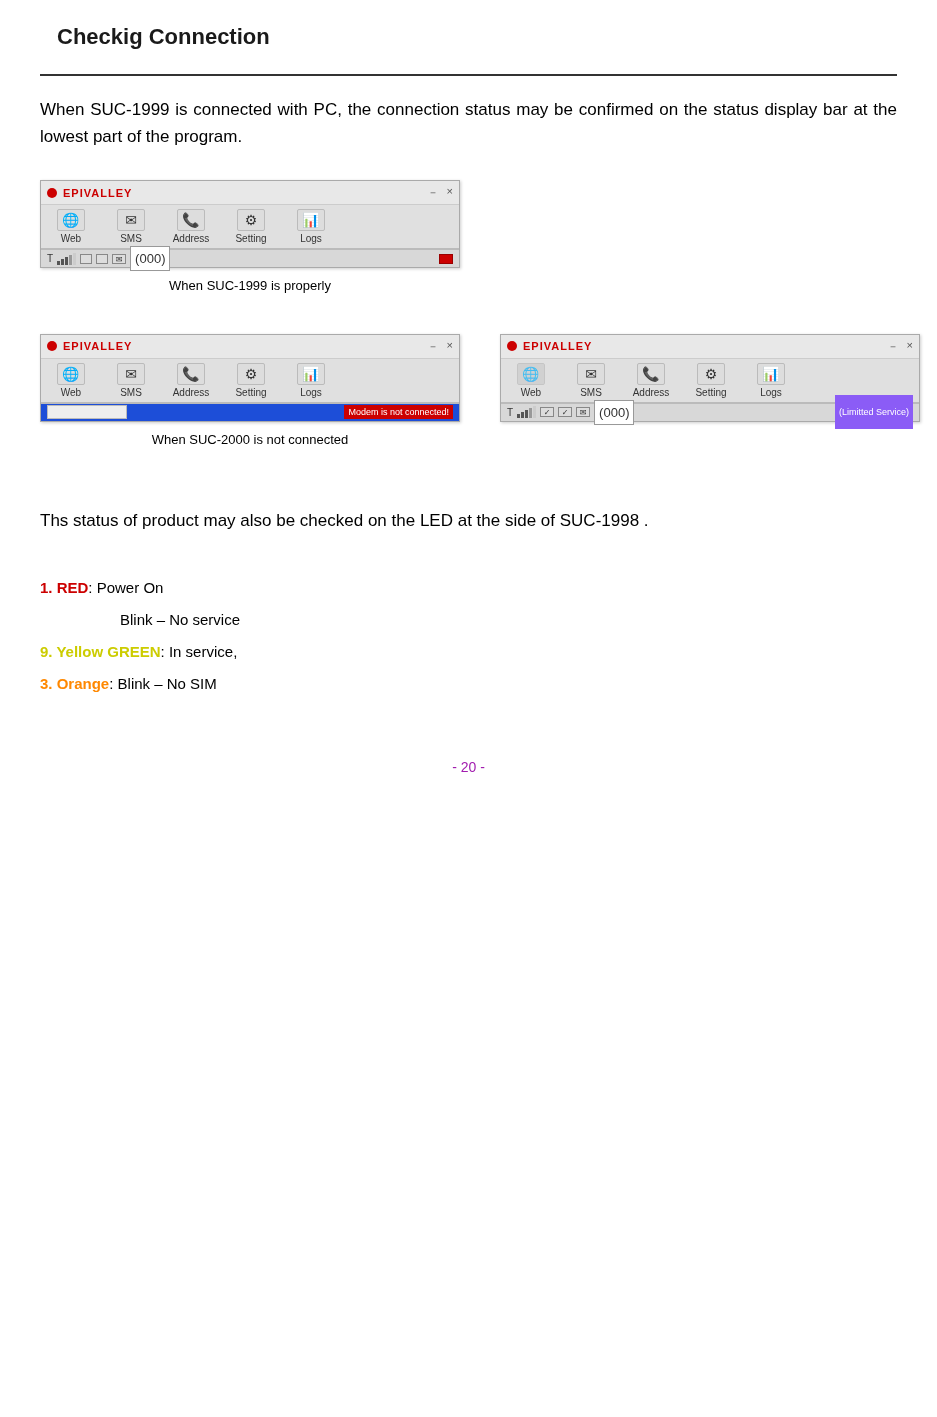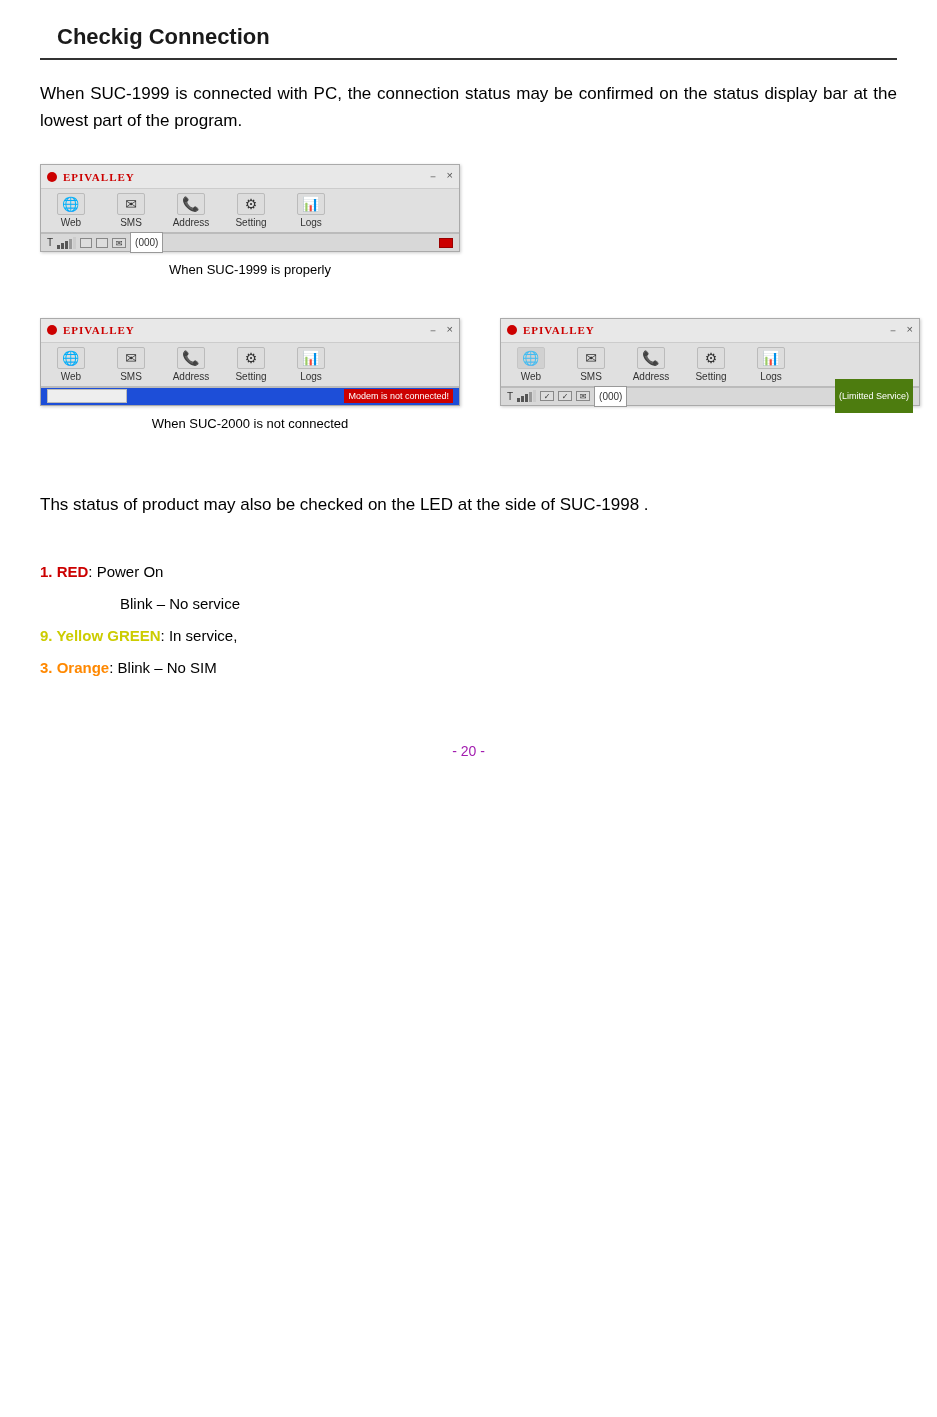--- a/index.html
+++ b/index.html
@@ -9,21 +9,21 @@
       width: 937px;
       min-height: 1417px;
       padding: 20px 40px 40px 40px;
       color: #000;
     }
 
     
     .page-title-section {
       display: flex;
       align-items: flex-start;
-      margin-bottom: 4px;
+      margin-bottom: 20px;
     }
     .title-border {
       width: 5px;
       background: #333;
       margin-right: 12px;
       flex-shrink: 0;
     }
     .page-title {
       font-size: 22px;
       font-weight: bold;
@@ -94,21 +94,20 @@
       width: 10px;
       height: 10px;
       background: #cc0000;
       border-radius: 50%;
     }
     .brand-name {
       font-size: 11px;
       font-weight: bold;
       color: #cc0000;
       letter-spacing: 1px;
-      font-family: Liberation Serif, serif;
     }
     .titlebar-controls {
       font-size: 11px;
       color: #555;
       display: flex;
       gap: 8px;
     }
     .titlebar-controls span {
       cursor: pointer;
     }
@@ -152,21 +151,21 @@
       align-items: center;
       padding: 0 6px;
       gap: 4px;
       font-size: 10px;
       color: #333;
     }
     .status-text-box {
       border: 1px solid #999;
       background: #fff;
       padding: 4px 4px;
-      font-size: 10px;
+      font-size: 13px;
       color: #333;
     }
 
     
     .section-gap {
       height: 30px;
     }
 
     
     .led-intro {
@@ -378,21 +377,21 @@
           <div style="width:3px;height:6px;background:#555;"></div>
           <div style="width:3px;height:8px;background:#555;"></div>
           <div style="width:3px;height:10px;background:#999;"></div>
           <div style="width:3px;height:12px;background:#ccc;"></div>
         </div>
         <div style="width:14px;height:10px;border:1px solid #888;background:#ddd;font-size:8px;text-align:center;">✓</div>
         <div style="width:14px;height:10px;border:1px solid #888;background:#ddd;font-size:8px;text-align:center;">✓</div>
         <div style="width:14px;height:10px;border:1px solid #888;background:#ddd;font-size:8px;text-align:center;">✉</div>
         <div class="status-text-box">(000)</div>
         <div style="flex:1;"></div>
-        <div style="background:#4d7c0f;color:#fff;font-size:9px;padding:12px 4px;">(Limitted Service)</div>
+        <div style="background:#8b5cf6;color:#fff;font-size:9px;padding:12px 4px;">(Limitted Service)</div>
       </div>
     </div>
   </div>
 </div>
 
 
 <div style="height:50px;"></div>
 
 
 <p class="led-intro">Ths  status  of  product  may  also  be  checked  on  the  LED  at  the  side  of  SUC-1998 .</p>

